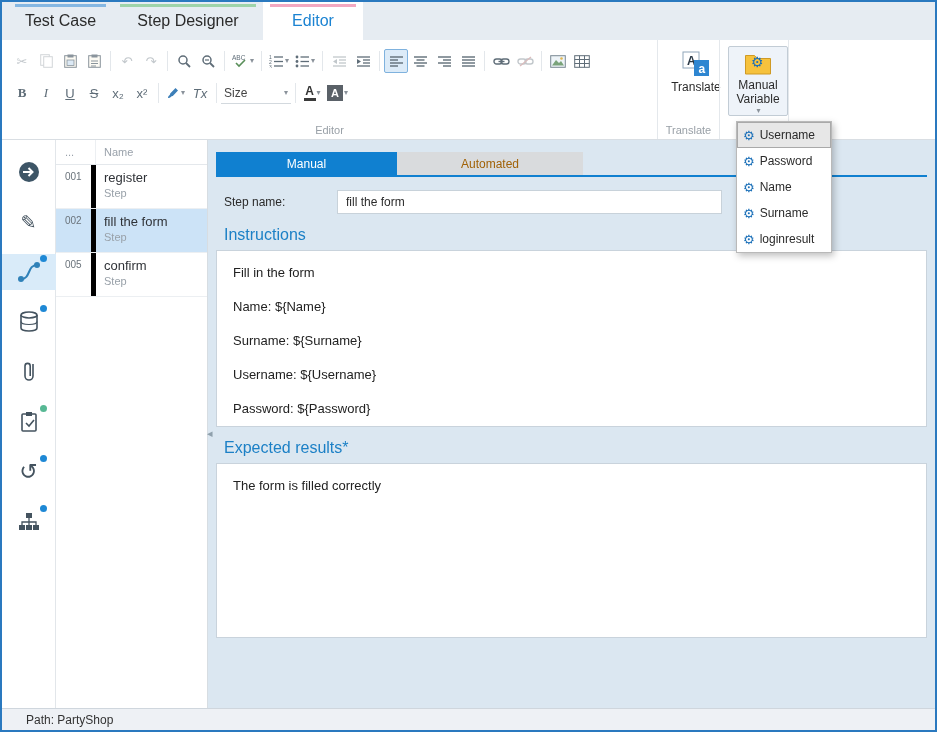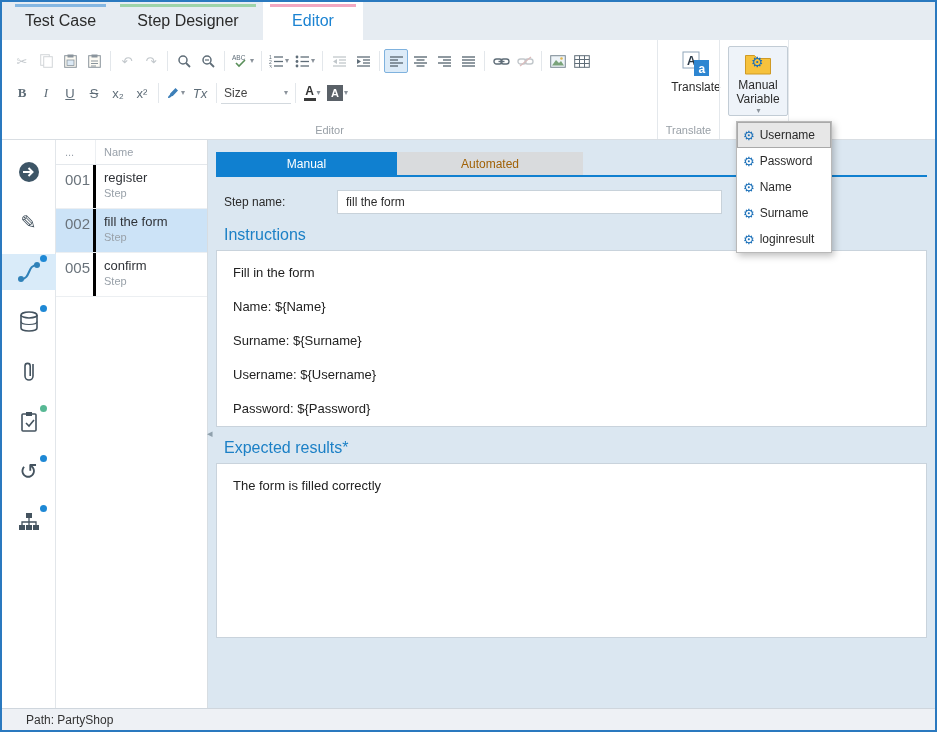--- a/index.html
+++ b/index.html
@@ -58,21 +58,21 @@
   .ritem.active{background:#d9ebf9}
   .ritem .dot{position:absolute;top:1px;right:9px;width:7px;height:7px;border-radius:50%}
   .dot.blue{background:#1e88d5}
   .dot.green{background:#57b894}
 
   .steps{width:152px;background:#fff;border-right:1px solid #d7dde2;display:flex;flex-direction:column;font-size:12px;flex:0 0 auto}
   .shead{display:flex;height:25px;border-bottom:1px solid #e4e8ec;color:#9aa2ab;align-items:center;font-size:11px}
   .shead .c1{width:40px;padding-left:9px;height:100%;display:flex;align-items:center;border-right:1px solid #eceff2}
   .shead .c2{padding-left:8px}
   .srow{display:flex;border-bottom:1px solid #eceff2;height:44px;cursor:pointer}
-  .srow .c1{width:40px;padding:6px 16px 0 9px;color:#6a737b;border-right:3px solid #000000;font-size:15px}
+  .srow .c1{width:40px;padding:6px 16px 0 9px;color:#6a737b;border-right:5px solid #000000;font-size:10px}
   .srow .c2{flex:1;padding:5px 0 0 8px}
   .srow .nm{font-size:13px;color:#2f3237}
   .srow .tp{font-size:11px;color:#99a1a9;margin-top:2px}
   .srow.selected{background:#cce3f7}
 
   .main{flex:1;background:#dbe7f1;position:relative;padding:12px 8px 0 8px;min-width:0}
   .mtabs{display:flex;height:23px}
   .mtab{display:flex;align-items:center;justify-content:center;font-size:12px;cursor:pointer}
   .mtab.m1{width:181px}.mtab.m2{width:186px}
   .mtab.active{background:#1080d0;color:#fff}

